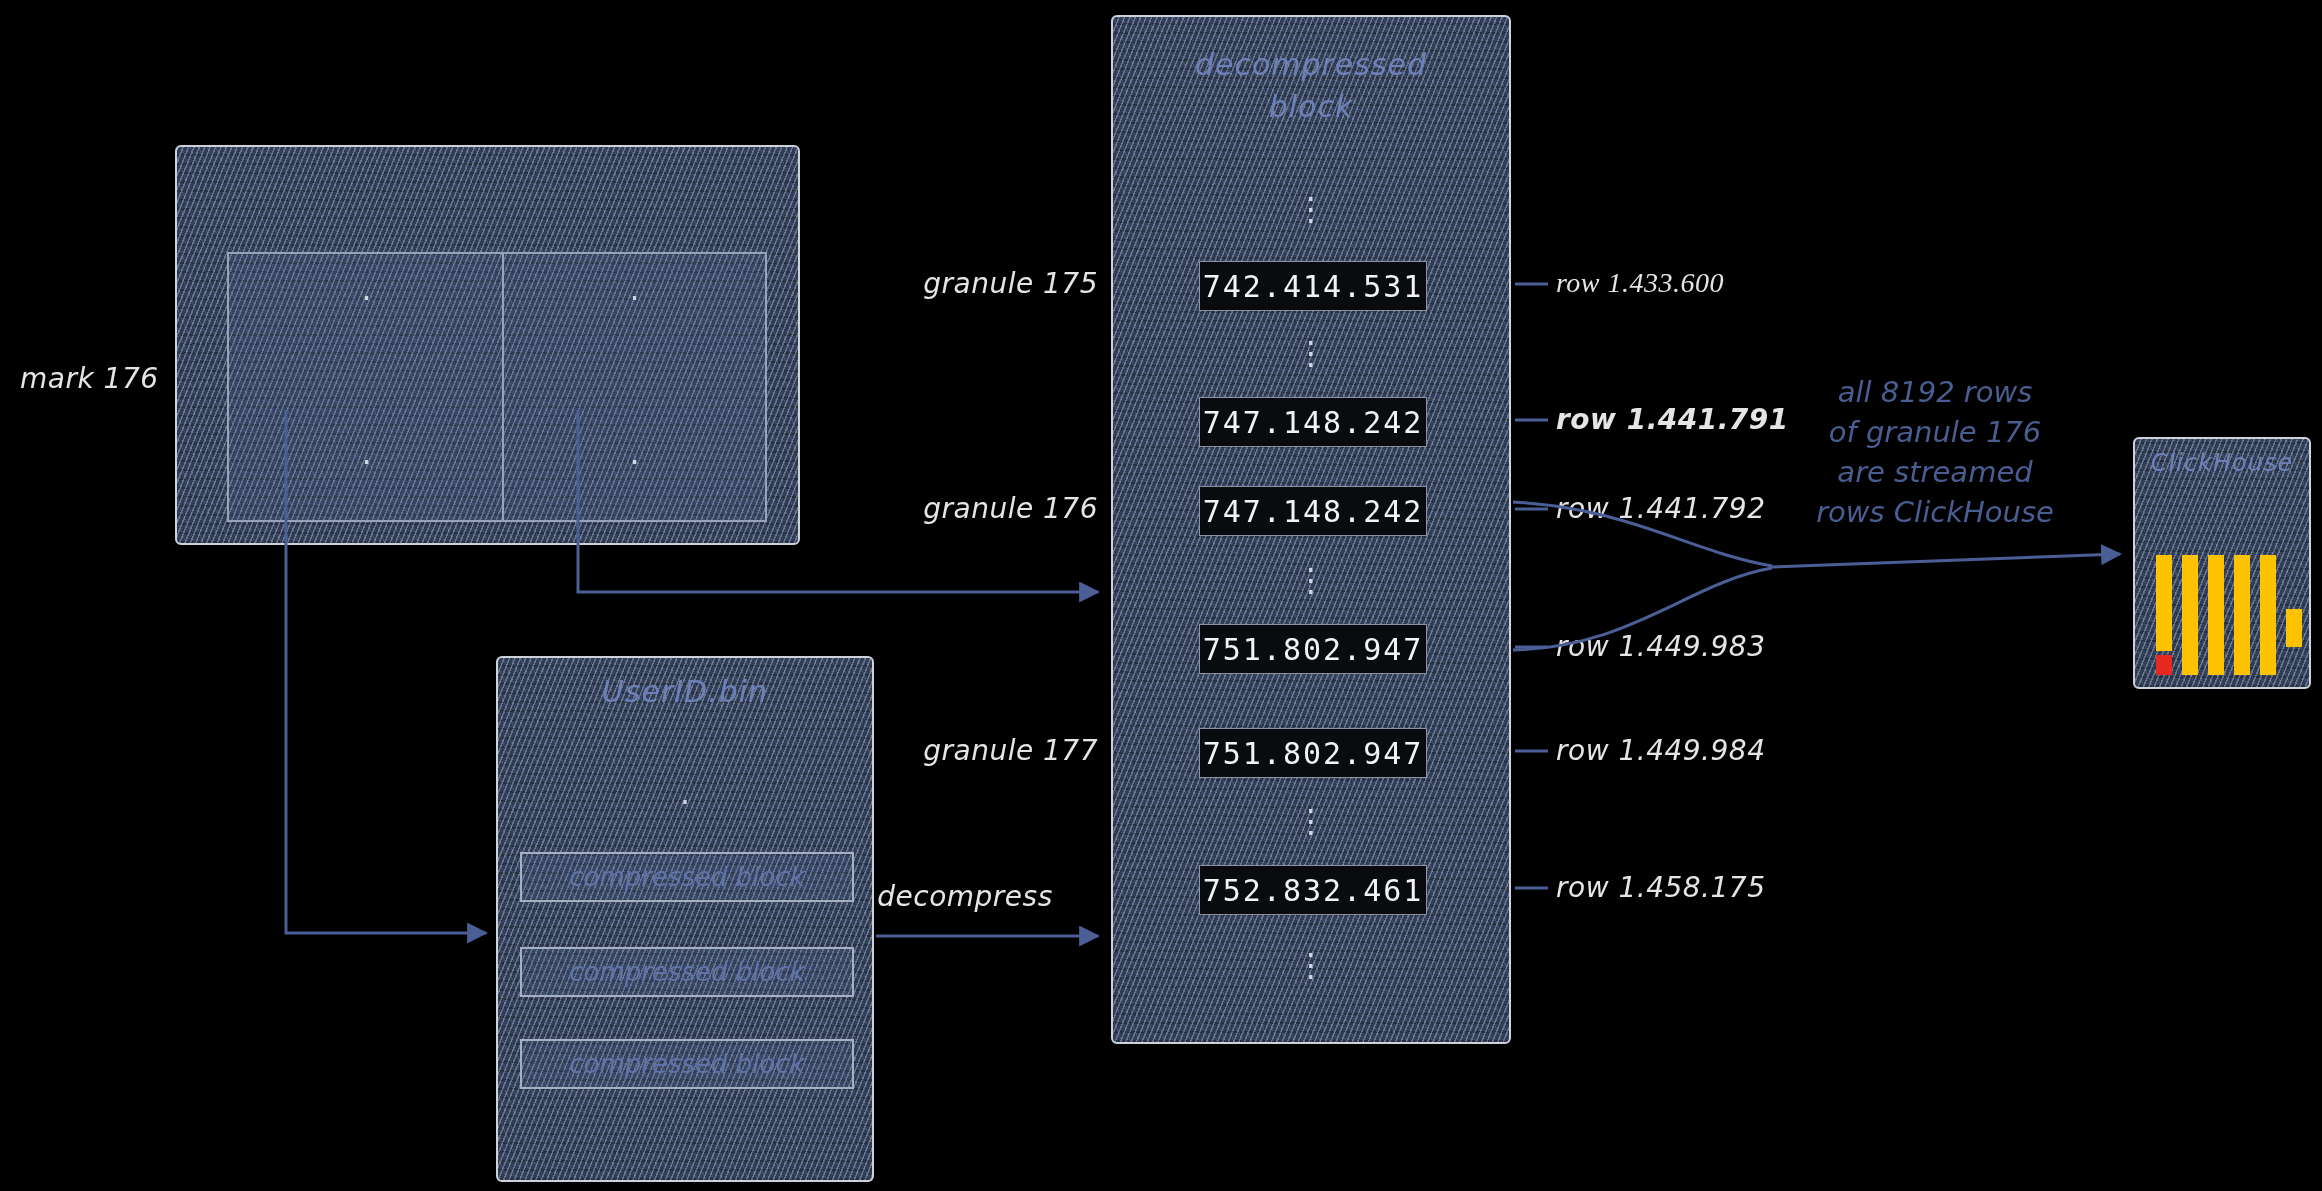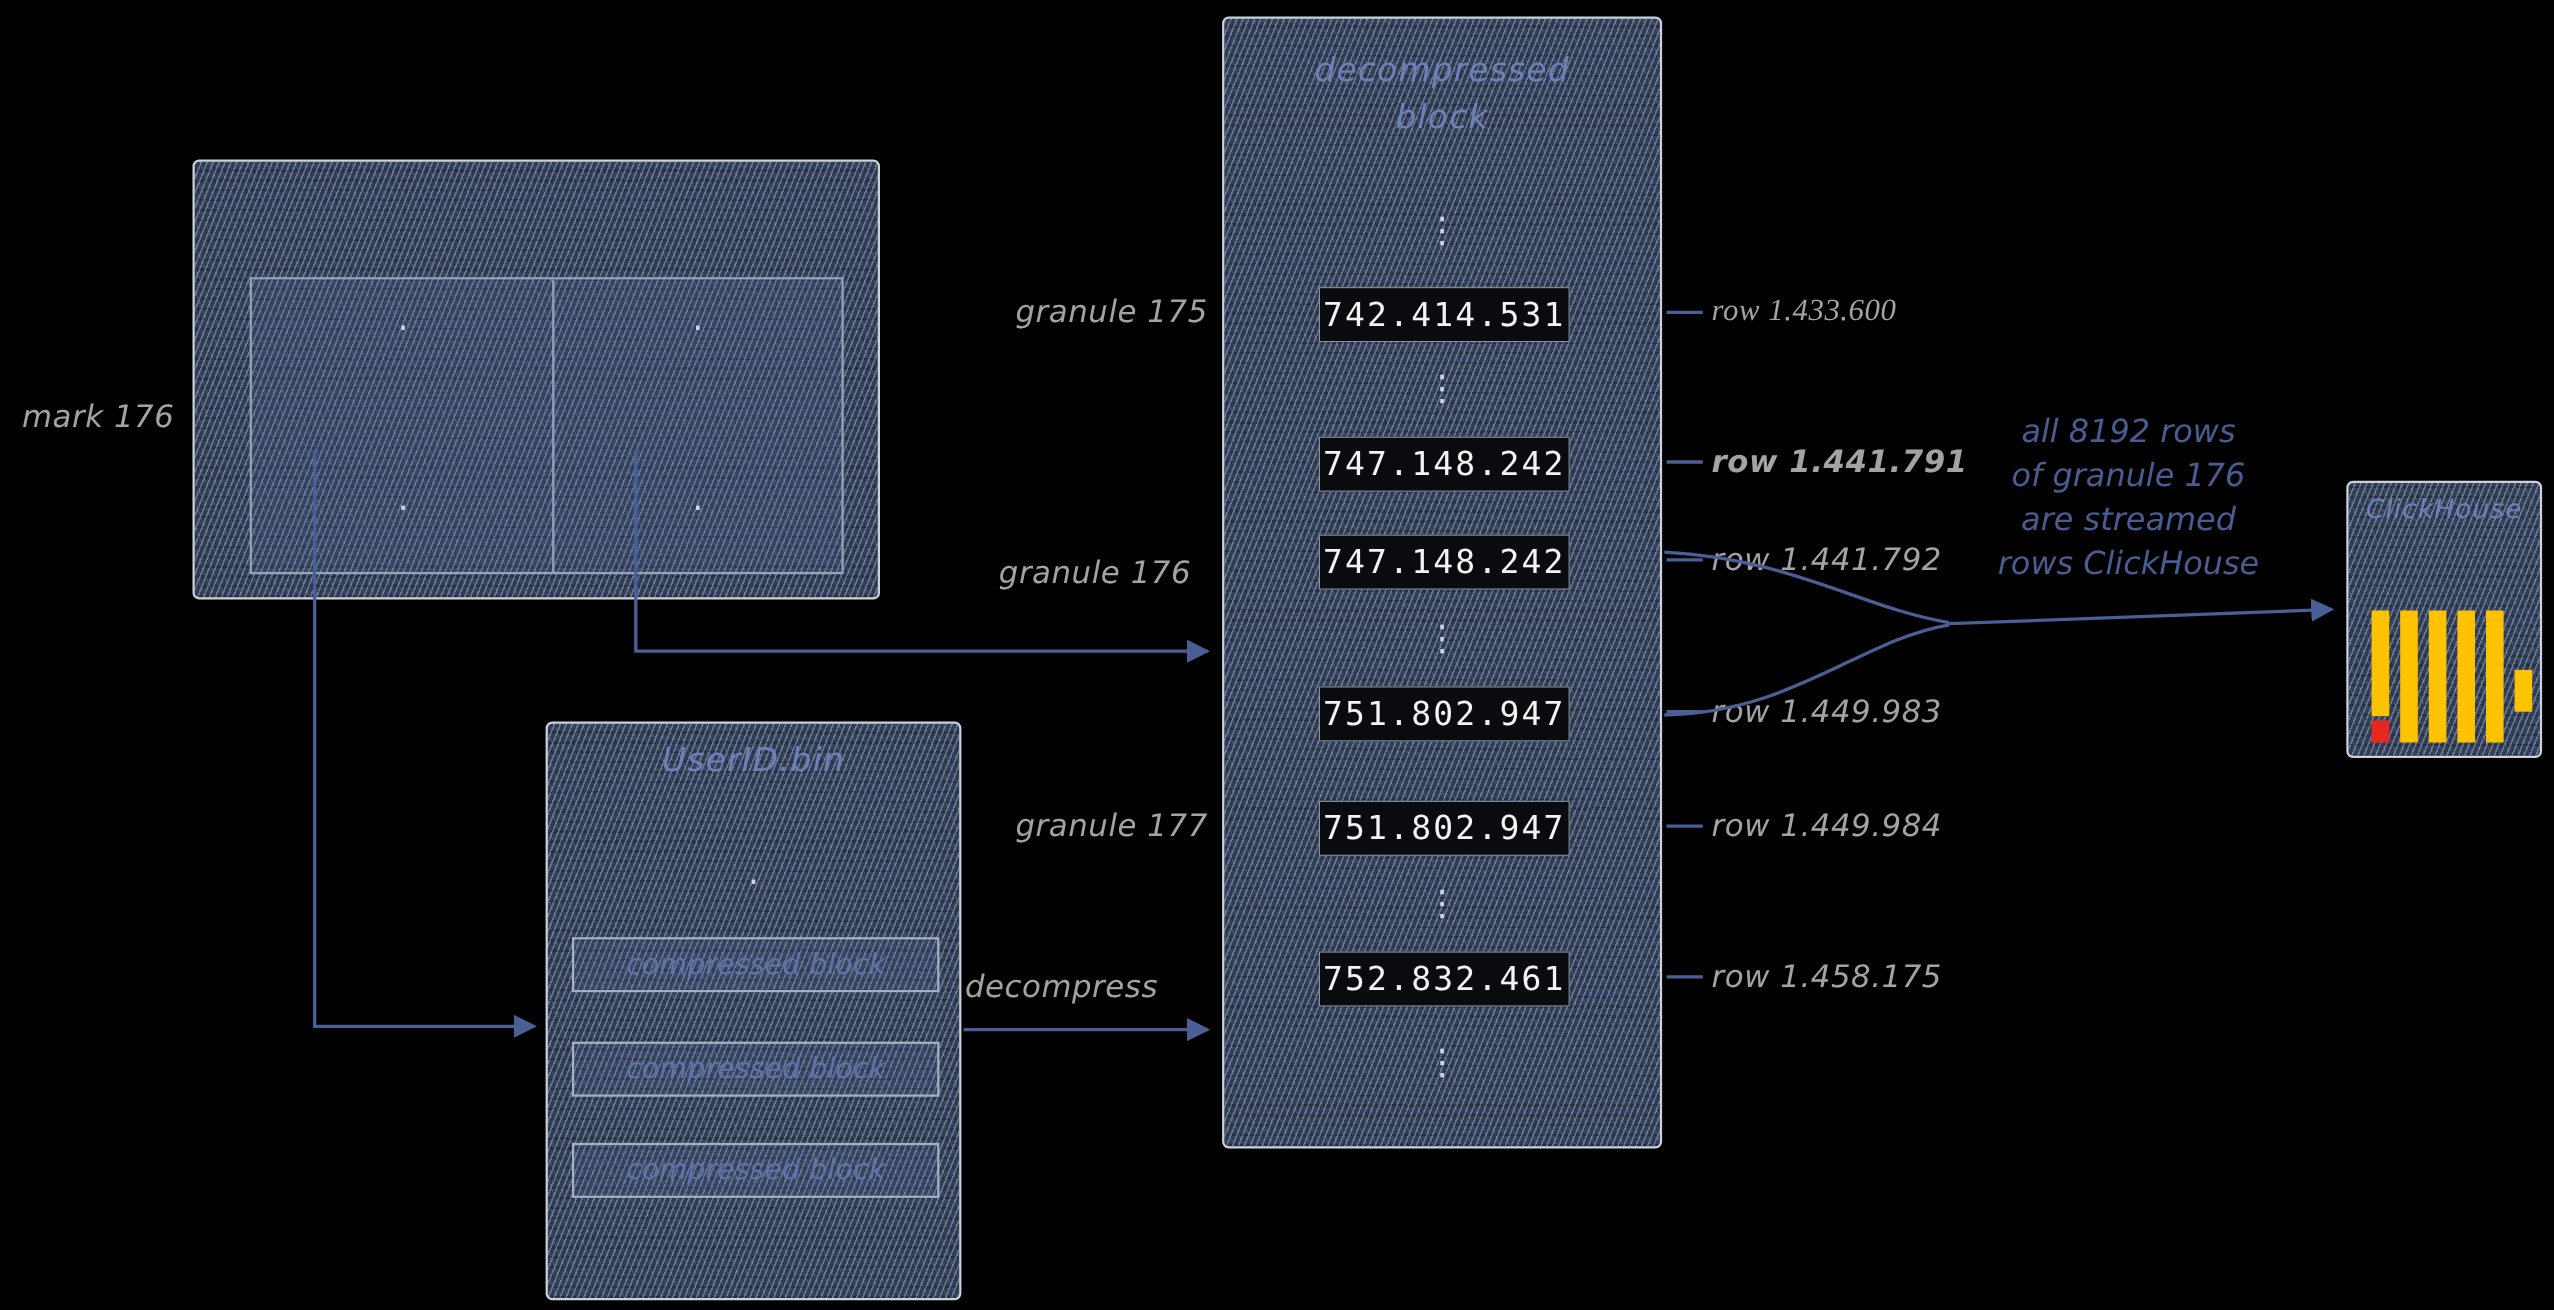--- a/index.html
+++ b/index.html
@@ -26,21 +26,21 @@
     position: absolute;
     left: 0; width: 100%;
     text-align: center;
     color: #6d81b8;
     font-size: 30px;
     font-style: italic;
     letter-spacing: 1px;
   }
   .hand-label {
     position: absolute;
-    color: #a3a3a3;
+    color: #e5e5e5;
     font-size: 28px;
     font-style: italic;
     letter-spacing: 0.5px;
     white-space: nowrap;
   }
   .inner-table {
     position: absolute;
     border: 2px solid #98a2b8;
     background: rgba(90,110,160,0.16);
     box-sizing: border-box;
@@ -167,21 +167,21 @@
     <div class="value-cell" style="left:86px; top:469px;">747.148.242</div>
     <div class="v-ellipsis" style="top:547px;">⋮</div>
     <div class="value-cell" style="left:86px; top:607px;">751.802.947</div>
     <div class="value-cell" style="left:86px; top:711px;">751.802.947</div>
     <div class="v-ellipsis" style="top:788px;">⋮</div>
     <div class="value-cell" style="left:86px; top:848px;">752.832.461</div>
     <div class="v-ellipsis" style="top:932px;">⋮</div>
   </div>
 
   <div class="hand-label" style="left:908px; top:267px; width:190px; text-align:right;">granule 175</div>
-  <div class="hand-label" style="left:908px; top:504px; width:190px; ">granule 176</div>
+  <div class="hand-label" style="left:908px; top:492px; width:190px; text-align:right;">granule 176</div>
   <div class="hand-label" style="left:908px; top:734px; width:190px; text-align:right;">granule 177</div>
 
   <div class="hand-label" style="left:1556px; top:267px;font-family:Liberation Serif, serif;">row 1.433.600</div>
   <div class="hand-label" style="left:1556px; top:403px;font-weight:bold;">row 1.441.791</div>
   <div class="hand-label" style="left:1556px; top:492px;">row 1.441.792</div>
   <div class="hand-label" style="left:1556px; top:630px;">row 1.449.983</div>
   <div class="hand-label" style="left:1556px; top:734px;">row 1.449.984</div>
   <div class="hand-label" style="left:1556px; top:871px;">row 1.458.175</div>
 
   <div class="hand-label" style="left:860px; top:880px; width:210px; text-align:center;">decompress</div>

